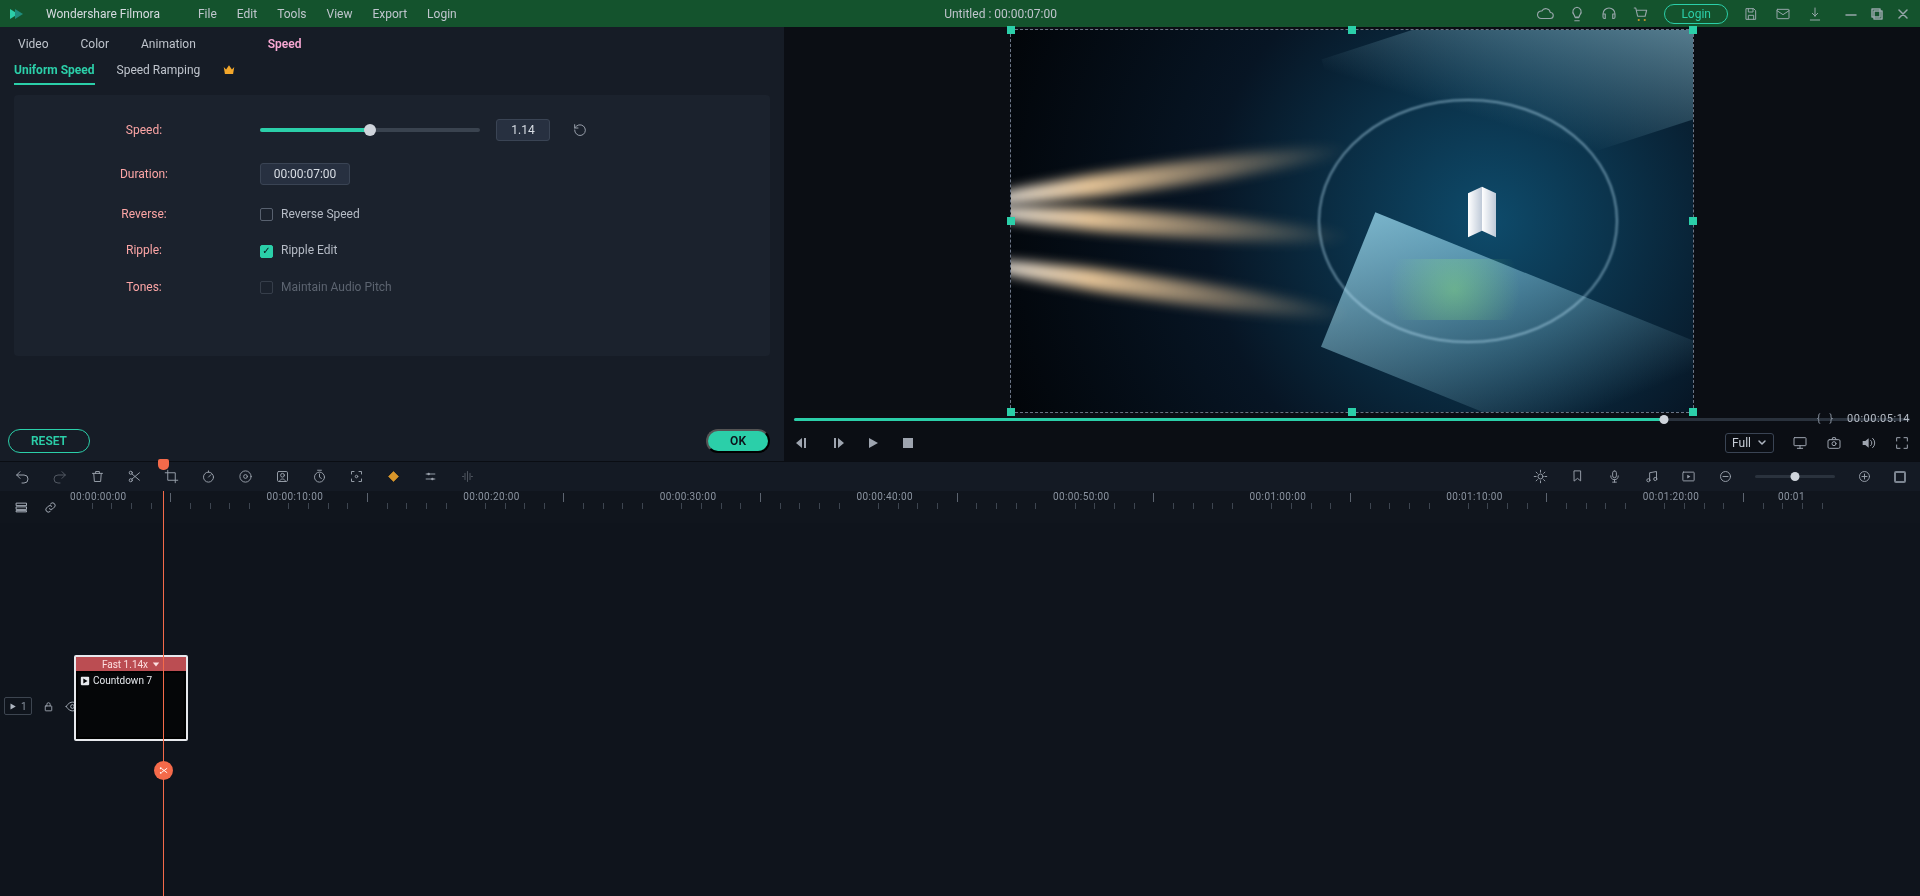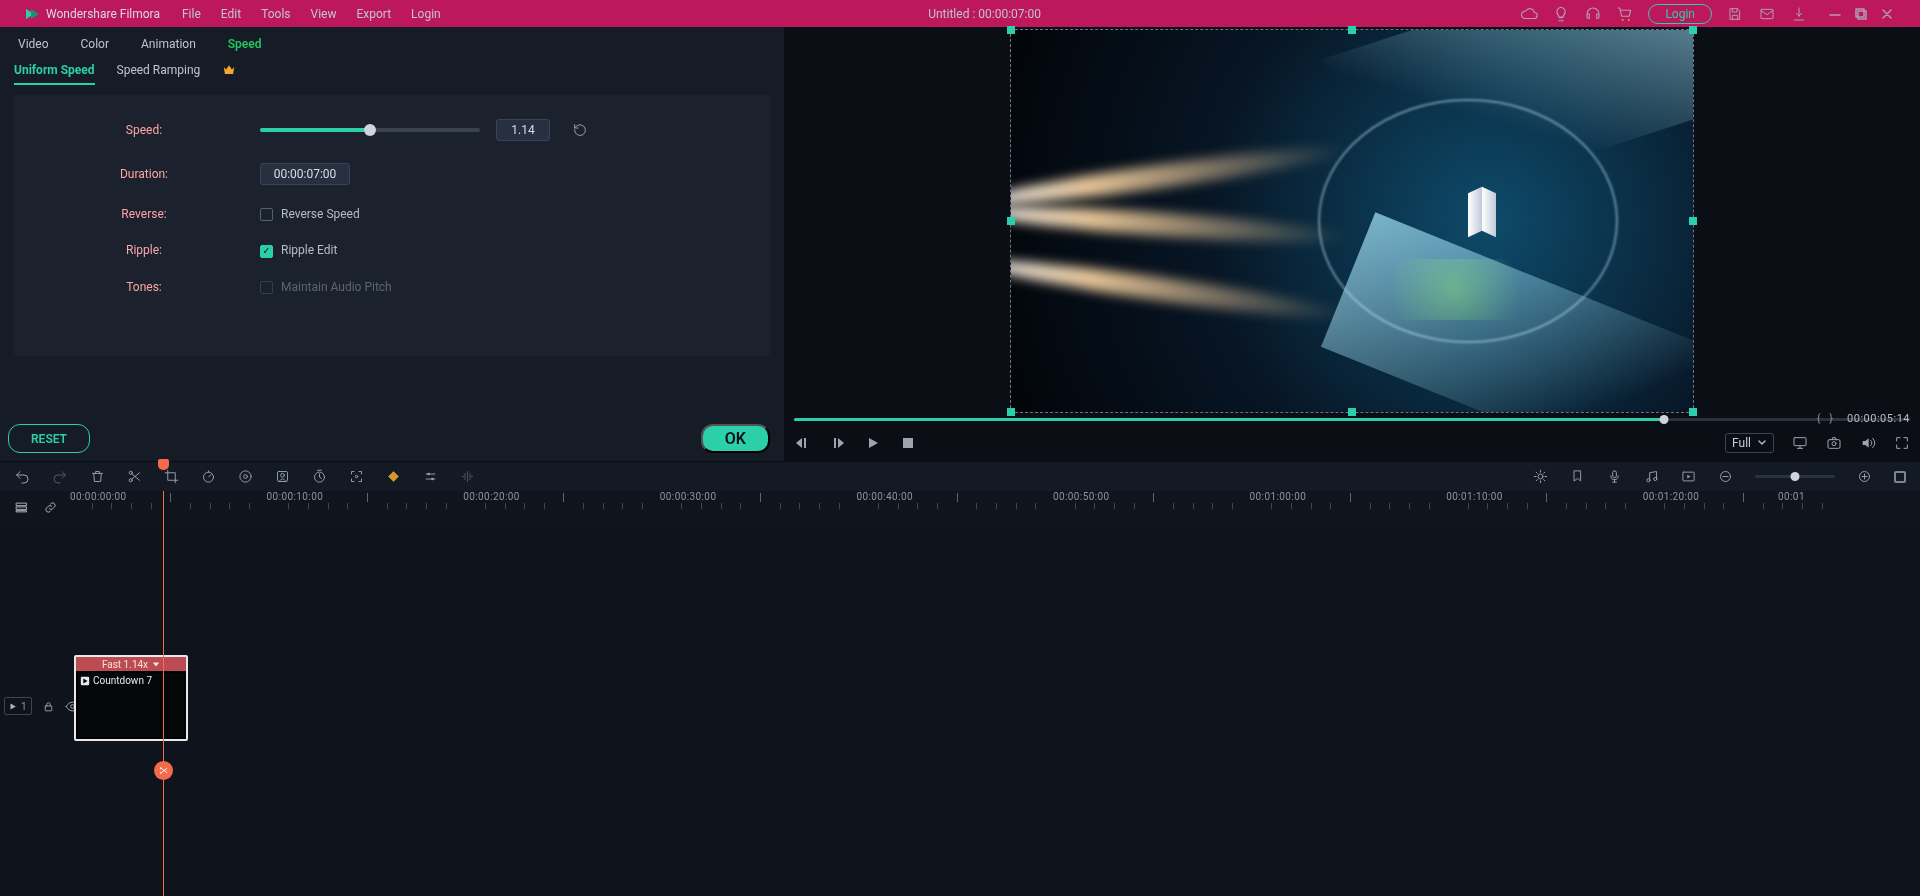--- a/index.html
+++ b/index.html
@@ -1,39 +1,39 @@
 <!DOCTYPE html>
 <html><head>
 <meta charset="utf-8">
 <style>
 *{margin:0;padding:0;box-sizing:border-box;font-family:-apple-system,BlinkMacSystemFont,"Segoe UI",Roboto,Arial,sans-serif;}
 html,body{width:1920px;height:896px;background:#10141c;color:#c0c6ce;font-size:12px;overflow:hidden;user-select:none;}
 svg{display:block;}
 
 
-.titlebar{height:27px;background:#be185d;display:flex;align-items:center;padding:0 24px;gap:0;}
+.titlebar{height:27px;background:#14532d;display:flex;align-items:center;padding:0 8px;gap:16px;}
 .tb-logo{width:16px;height:16px;margin-right:6px;}
 .tb-appname{font-size:12px;color:#d6dae0;margin-right:14px;}
 .tb-menu{display:flex;gap:4px;}
 .tb-menu span{padding:3px 8px;color:#c0c6ce;border-radius:3px;}
 .tb-proj{flex:1;text-align:center;color:#bfc4cc;}
 .tb-right{display:flex;align-items:center;gap:14px;}
 .tb-icn{display:flex;align-items:center;justify-content:center;width:18px;height:18px;opacity:.85;}
 .tb-login{border:1px solid #2bcfa9;border-radius:12px;color:#2bcfa9;padding:2px 16px;font-size:12px;}
 .tb-win{display:flex;gap:8px;margin-left:4px;}
 
 
 .main{height:434px;display:flex;}
 .left{width:784px;height:434px;display:flex;flex-direction:column;background:#161c26;}
 .right{flex:1;height:434px;position:relative;background:#0b0e14;padding:0 8px;}
 
 
 .tabs1{display:flex;gap:24px;padding:8px 14px 4px;}
 .tabs1 .tab{color:#bfc4cc;padding:2px 4px;}
-.tabs1 .tab.on{color:#22c55e;font-weight:600;}
+.tabs1 .tab.on{color:#f9a8d4;font-weight:600;margin-left:40px;}
 .tabs2{display:flex;gap:22px;padding:4px 14px 8px;align-items:center;}
 .tabs2 .tab{color:#bfc4cc;padding:2px 0;}
 .tabs2 .tab.on{color:#2bcfa9;font-weight:700;position:relative;}
 .tabs2 .tab.on::after{content:"";position:absolute;left:0;right:0;bottom:-6px;height:2px;background:#2bcfa9;}
 .crown{color:#f3a72b;}
 
 
 .speedPanel{background:#1b222d;margin:8px 14px 0;border-radius:4px;padding:24px 30px 40px;flex:0 0 auto;}
 .row{display:flex;align-items:center;gap:16px;margin-bottom:22px;}
 .row .lab{width:200px;text-align:center;color:#fca5a5;}
@@ -45,21 +45,21 @@
 .valbox{width:90px;height:22px;background:#273040;border:1px solid #3a4454;border-radius:3px;display:flex;align-items:center;justify-content:center;color:#d8dde4;}
 .chk{width:13px;height:13px;border:1px solid #58616f;border-radius:2px;display:inline-flex;align-items:center;justify-content:center;margin-right:8px;vertical-align:middle;}
 .chk.on{background:#2bcfa9;border-color:#2bcfa9;color:#0c1119;font-size:10px;line-height:1;}
 .chk.dis{opacity:.45;}
 .optxt{color:#b6bcc6;}
 .optxt.dis{color:#5c6470;}
 
 
 .leftBtns{margin-top:auto;display:flex;justify-content:space-between;padding:8px 14px 8px 8px;}
 .btn-reset{border:1px solid #2bcfa9;color:#2bcfa9;background:transparent;border-radius:12px;padding:3px 22px;font-size:12px;font-weight:600;}
-.btn-ok{background:#2bcfa9;color:#0c1119;border-radius:12px;padding:3px 22px;font-size:16px;font-weight:600;}
+.btn-ok{background:#2bcfa9;color:#0c1119;border-radius:12px;padding:3px 22px;font-size:12px;font-weight:600;}
 
 
 .preview-wrap{position:relative;margin:2px auto 0;width:684px;height:384px;}
 .sel-border{position:absolute;inset:0;border:1px dashed #6b7586;}
 .sel-border::before,.sel-border::after{content:"";}
 .handle{position:absolute;width:8px;height:8px;background:#2bcfa9;transform:translate(-50%,-50%);}
 .h-tl{top:0;left:0;}.h-tc{top:0;left:50%;}.h-tr{top:0;left:100%;}
 .h-cl{top:50%;left:0;}.h-cr{top:50%;left:100%;}
 .h-bl{top:100%;left:0;}.h-bc{top:100%;left:50%;}.h-br{top:100%;left:100%;}
 .canvas{position:absolute;inset:1px;background:radial-gradient(circle at 70% 50%,#0e4b6b 0%,#071524 55%,#020509 100%);overflow:hidden;}

